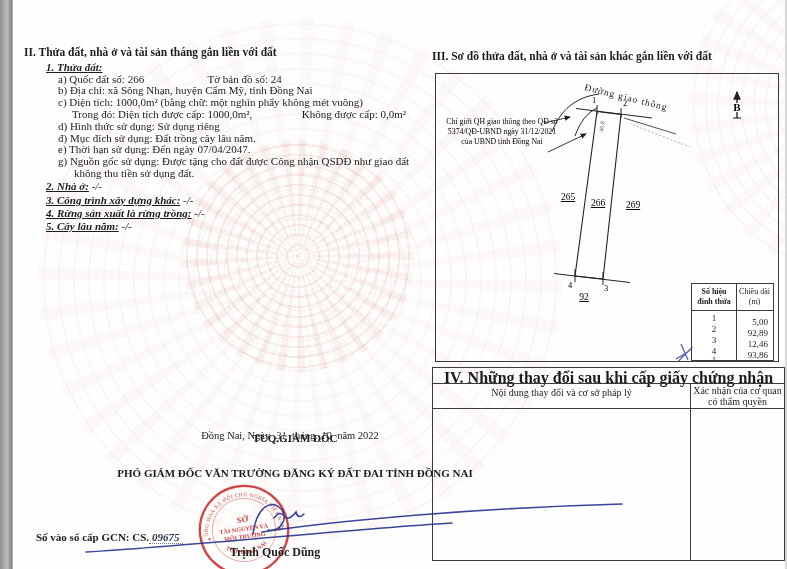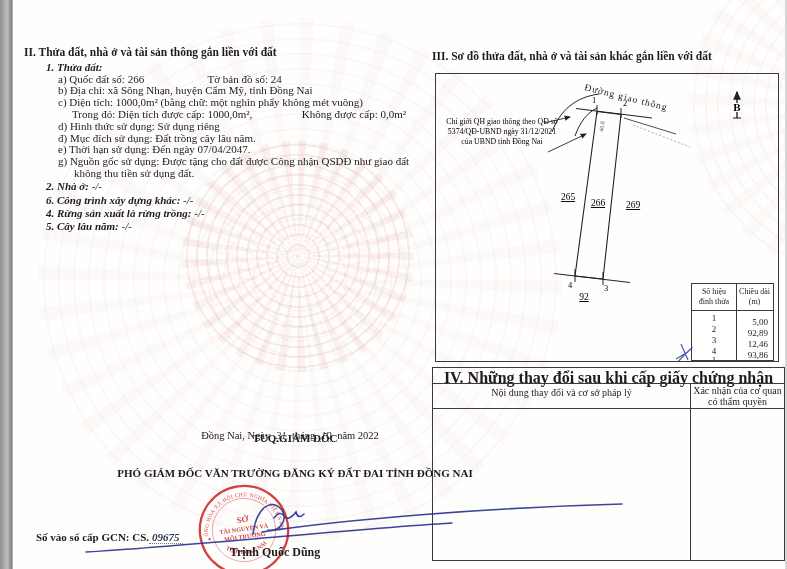--- a/index.html
+++ b/index.html
@@ -23,39 +23,39 @@
       background:
         repeating-radial-gradient(circle, rgba(197,92,92,.08) 0 2px, rgba(255,255,255,0) 2px 12px),
         repeating-conic-gradient(rgba(197,92,92,.06) 0deg 4deg, rgba(255,255,255,0) 4deg 10deg);}
 
   .z{position:absolute;z-index:1;}
 
   
   .sec2{left:24px;top:47px;width:414px;font-size:11px;line-height:11.8px;}
   .s2-heading{font-weight:bold;font-size:11.5px;margin-bottom:3px;}
   .itm{padding-left:22px;margin-top:1.5px;}
-  .bi{font-weight:bold;font-style:italic;}
+  .bi{font-weight:bold;font-style:italic;text-decoration:underline;}
   .it{font-style:italic;}
   .ln{padding-left:34px;}
   .ln-c2{padding-left:48px;}
   .ln-g{padding-left:50px;text-indent:-16px;}
   .gap58{display:inline-block;width:58px;}
   .gap44{display:inline-block;width:44px;}
 
   
   .s3-heading{left:432px;top:50px;font-weight:bold;font-size:11.5px;}
   .dbox{left:435px;top:73px;width:342px;height:287px;border:1px solid #3a3a3a;}
   .dbox svg{position:absolute;left:0;top:0;}
 
   
   .mtable{left:691px;top:283px;width:81px;height:76px;border:1px solid #3a3a3a;
           overflow:hidden;font-size:9px;z-index:2;background:rgba(255,255,255,.55);}
   .mtable .col-div{position:absolute;left:44px;top:0;bottom:0;border-left:1px solid #3a3a3a;}
   .mtable .hdr-div{position:absolute;left:0;right:0;top:26px;border-top:1px solid #3a3a3a;}
-  .mtable .h1{position:absolute;left:0;top:3px;width:44px;text-align:center;font-size:8px;line-height:10px;}
+  .mtable .h1{position:absolute;left:0;top:3px;width:44px;text-align:center;font-size:8px;line-height:10px;font-weight:bold;}
   .mtable .h2{position:absolute;left:45px;top:3px;width:35px;text-align:center;font-size:8px;line-height:10px;}
   .mtable .vx{position:absolute;width:44px;text-align:center;font-size:9px;}
   .mtable .vl{position:absolute;right:5px;font-size:9px;}
 
   
   .s4box{left:432px;top:367px;width:351px;height:192px;border:1px solid #3a3a3a;}
   .s4-heading{position:absolute;left:0;right:0;top:1px;text-align:center;font-weight:bold;font-size:16px;}
   .s4-hline{position:absolute;left:0;right:0;top:15px;border-top:1px solid #3a3a3a;}
   .s4-coldiv{position:absolute;left:257px;top:15px;bottom:0;border-left:1px solid #3a3a3a;}
   .s4-col1h{position:absolute;left:0;width:257px;top:19px;text-align:center;font-size:10px;}
@@ -76,42 +76,42 @@
 <body>
 
 <div class="page">
   <div class="wm wm-big"></div>
   <div class="wm wm-core"></div>
   <div class="wm wm-tr"></div>
   <div class="edge-left"></div>
   <div class="edge-right"></div>
 
   <div class="z sec2">
-    <div class="s2-heading">II. Thửa đất, nhà ở và tài sản thông gắn liền với đất</div>
+    <div class="s2-heading">II. Thửa đất, nhà ở và tài sản tháng gắn liền với đất</div>
     <div class="itm"><span class="bi">1. Thửa đất:</span></div>
     <div class="ln">
       <span>a) Quốc đất số:</span>
       <span>266</span>
       <span class="gap58"></span>
       <span>Tờ bản đồ số:</span>
       <span>24</span>
     </div>
     <div class="ln">b) Địa chỉ: xã Sông Nhạn, huyện Cẩm Mỹ, tỉnh Đồng Nai</div>
     <div class="ln">c) Diện tích: 1000,0m² (bằng chữ: một nghìn phẩy không mét vuông)</div>
     <div class="ln ln-c2">
       <span>Trong đó: Diện tích được cấp: 1000,0m²,</span>
       <span class="gap44"></span>
       <span>Không được cấp: 0,0m²</span>
     </div>
     <div class="ln">d) Hình thức sử dụng: Sử dụng riêng</div>
     <div class="ln">đ) Mục đích sử dụng: Đất trồng cây lâu năm.</div>
     <div class="ln">e) Thời hạn sử dụng: Đến ngày 07/04/2047.</div>
     <div class="ln ln-g">g) Nguồn gốc sử dụng: Được tặng cho đất được Công nhận QSDĐ như giao đất không thu tiền sử dụng đất.</div>
     <div class="itm"><span class="bi">2. Nhà ở:</span> <span class="it">-/-</span></div>
-    <div class="itm"><span class="bi">6. Công trình xây dựng khác:</span> <span class="it">-/-</span></div>
+    <div class="itm"><span class="bi">3. Công trình xây dựng khác:</span> <span class="it">-/-</span></div>
     <div class="itm"><span class="bi">4. Rừng sản xuất là rừng trồng:</span> <span class="it">-/-</span></div>
     <div class="itm"><span class="bi">5. Cây lâu năm:</span> <span class="it">-/-</span></div>
   </div>
 
   <div class="z s3-heading">III. Sơ đồ thửa đất, nhà ở và tài sản khác gắn liền với đất</div>
   <div class="z dbox">
     <svg width="342" height="287" viewBox="0 0 342 287">
       <defs>
         <marker id="ah" markerWidth="8" markerHeight="8" refX="6" refY="3" orient="auto">
           <path d="M0,0 L7,3 L0,6 z" fill="#222"></path>

